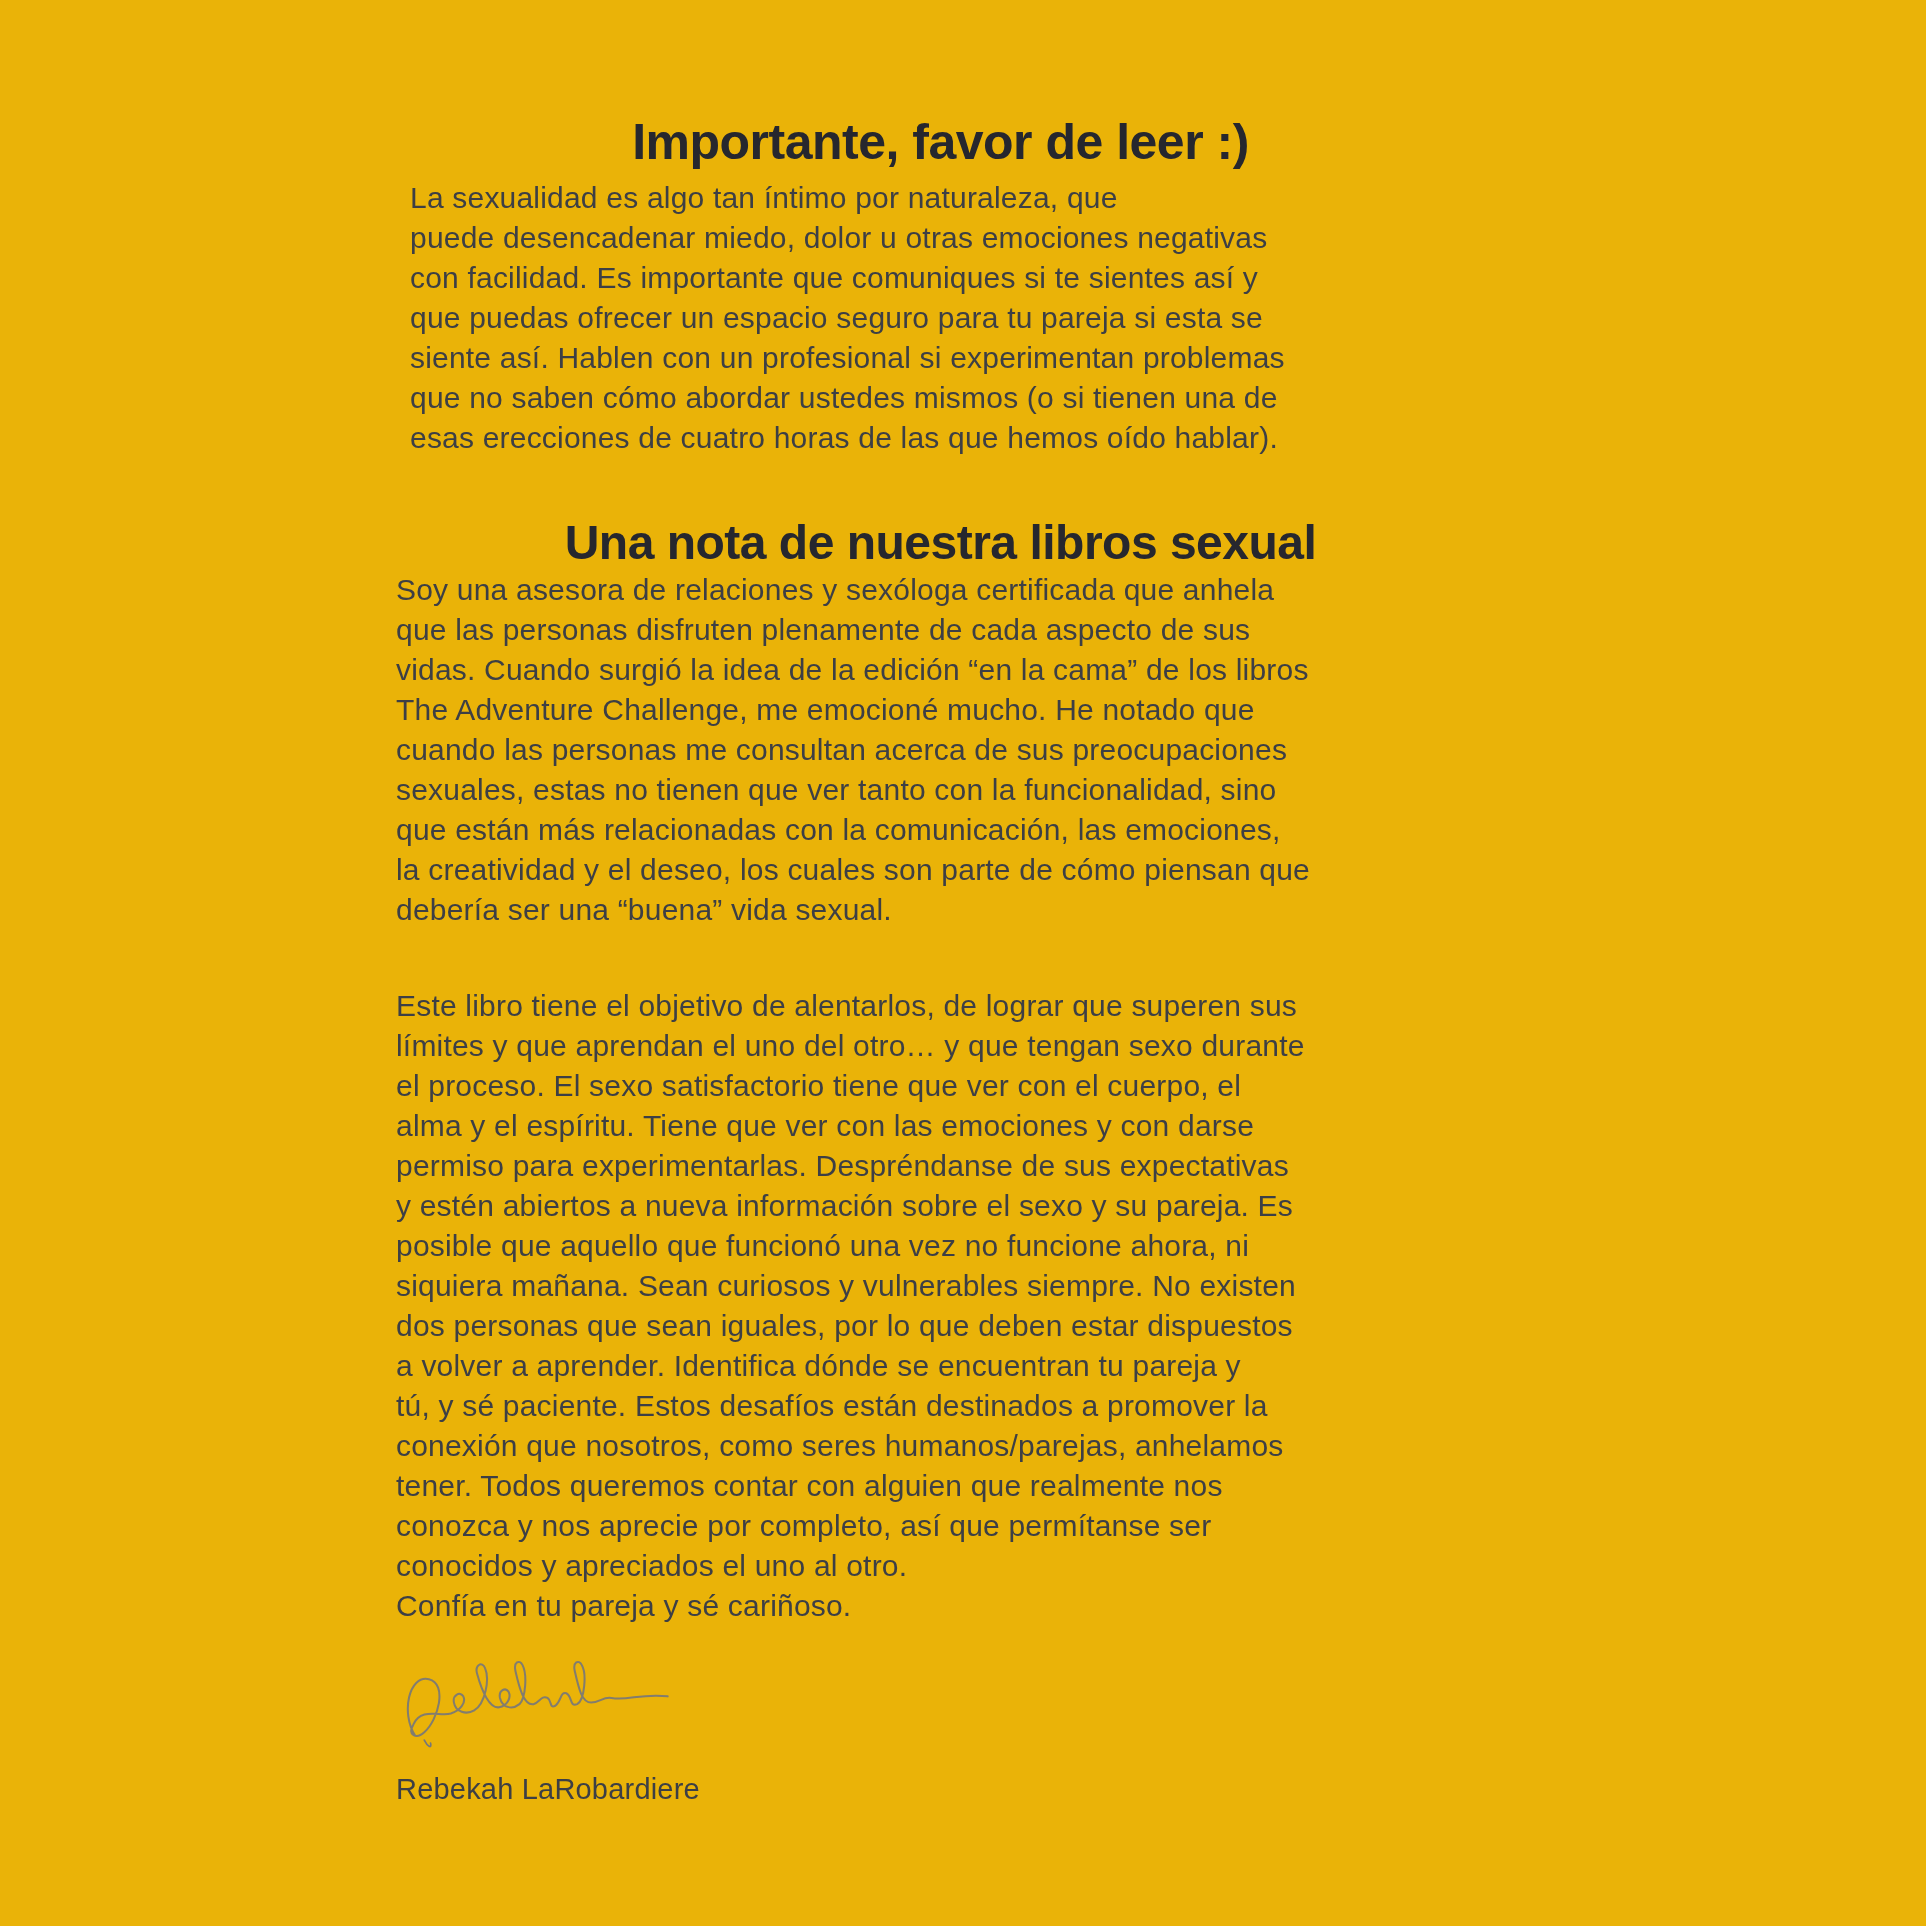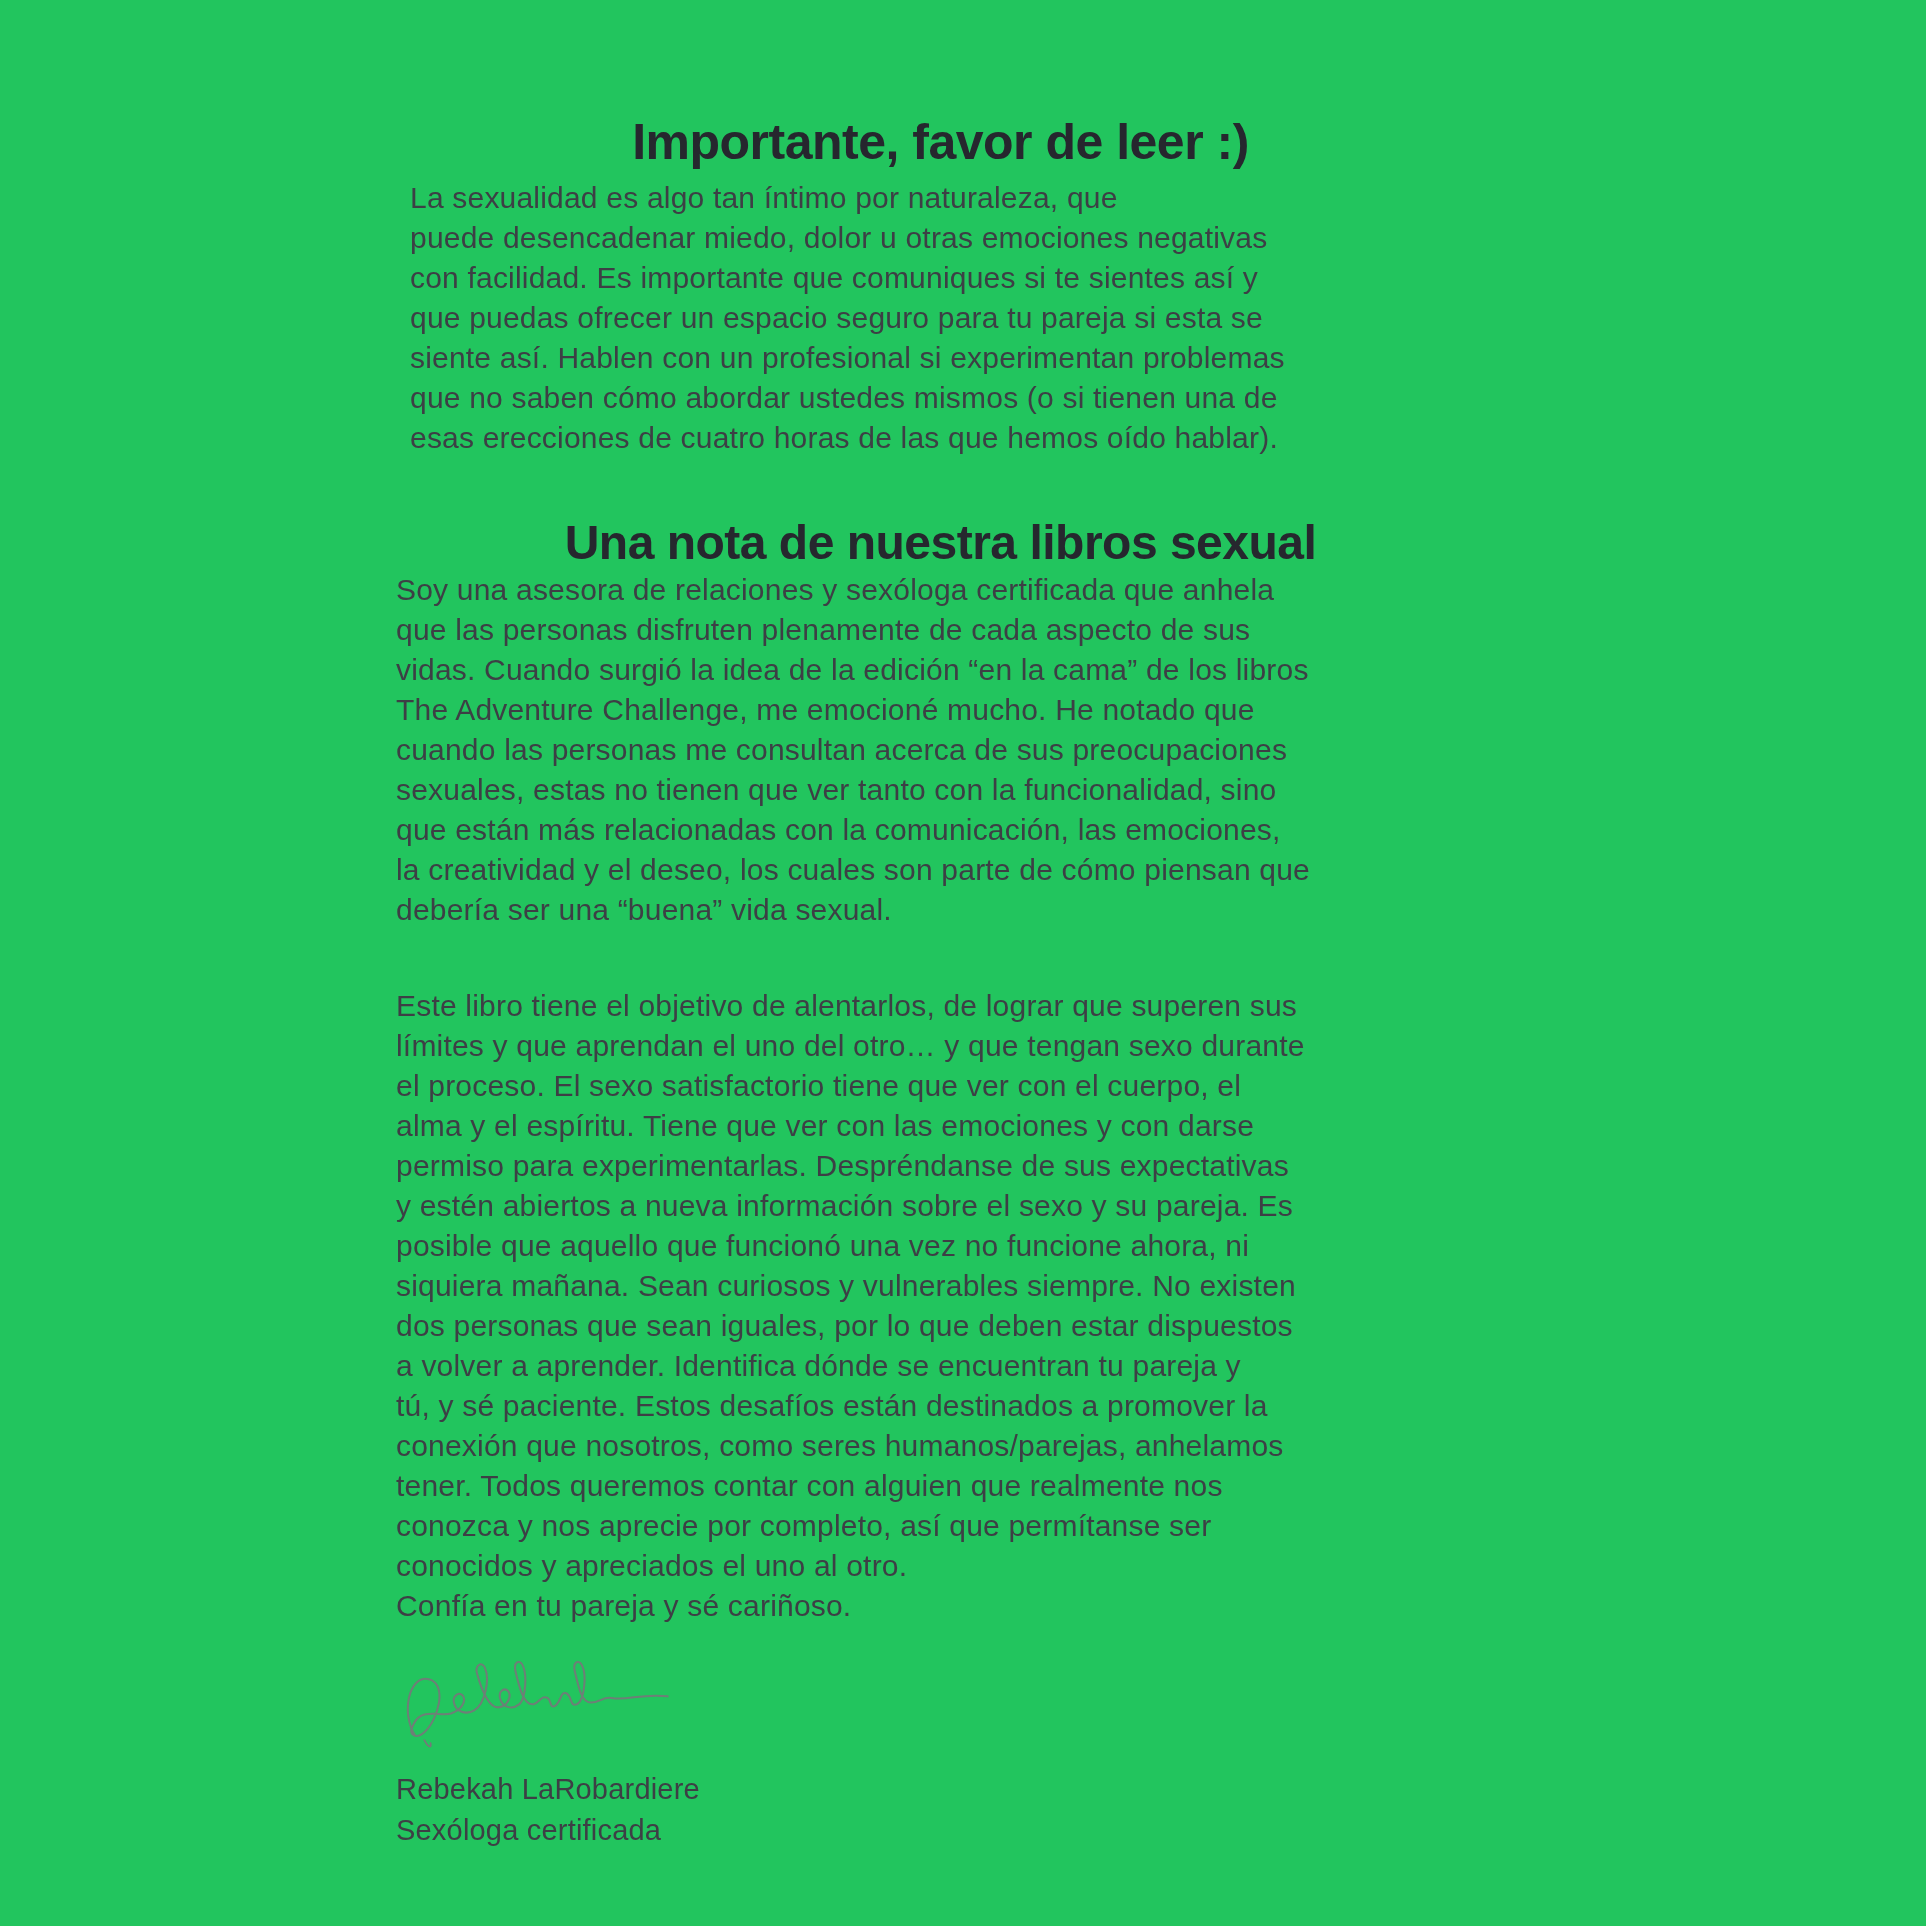--- a/index.html
+++ b/index.html
@@ -1,20 +1,20 @@
 <!DOCTYPE html>
 <html><head>
 <meta charset="utf-8">
 <style>
   html, body { margin: 0; padding: 0; background: #ffffff; }
   .page {
     position: relative;
     width: 1927px;
     height: 1927px;
-    background: #22c55e;
+    background: #eab308;
     overflow: hidden;
     font-family: "Liberation Sans", sans-serif;
   }
   .content {
     position: absolute;
     left: 396px;
     top: 0;
     width: 1089px;
   }
   .heading {
@@ -115,17 +115,16 @@
                C114,56 124,78 136,76 C146,74 152,64 148,56 C144,50 135,54 137,64
                C140,76 152,80 162,72 C170,64 172,34 166,22 C162,14 154,18 157,30
                C162,52 168,74 180,72 C188,70 190,60 198,64 C204,68 200,78 208,74
                C216,68 214,56 222,58 C230,62 226,76 236,72 C246,66 248,32 242,22
                C238,14 230,18 233,30 C238,52 242,70 254,70 C264,70 270,62 280,64
                C300,68 318,58 352,62" fill="none" stroke="#77777a" stroke-width="2.6" stroke-linecap="round" stroke-linejoin="round" opacity="0.9"></path>
       <path d="M40,118 C44,126 50,130 48,122" fill="none" stroke="#77777a" stroke-width="2.2" stroke-linecap="round"></path>
     </svg>
 
     <p class="signoff-text">Rebekah LaRobardiere</p>
-    <p class="signoff-text" style="margin-top:0;">Sexóloga certificada</p>
 
   </div>
 </div>
 
 
 </body></html>

